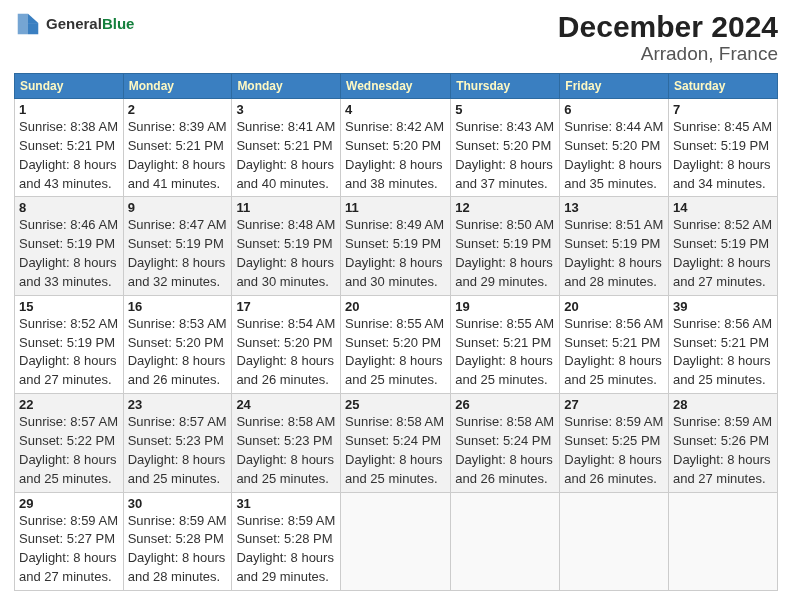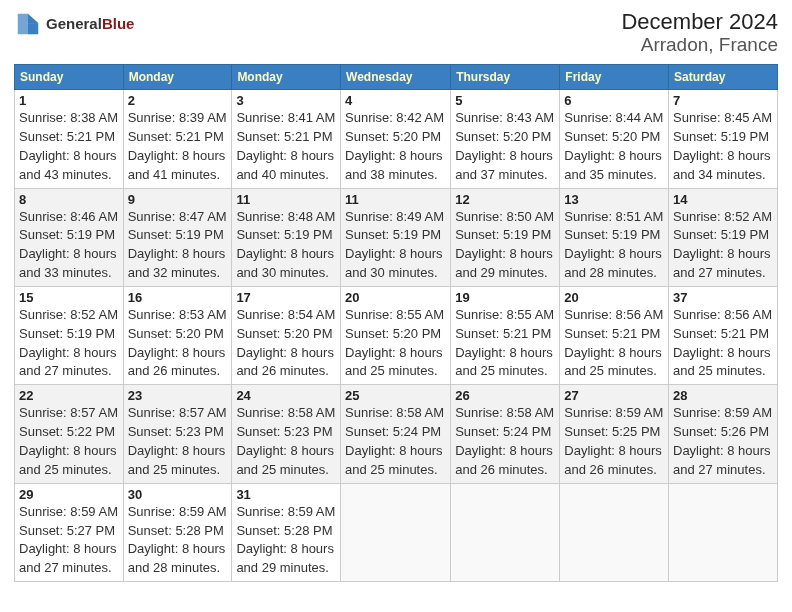--- a/index.html
+++ b/index.html
@@ -32,32 +32,32 @@
       line-height: 1.1;
     }
     .logo-general {
       font-size: 15px;
       font-weight: bold;
       color: #333;
     }
     .logo-blue {
       font-size: 15px;
       font-weight: bold;
-      color: #7f1d1d;
+      color: #15803d;
     }
     .logo-icon {
       width: 28px;
       height: 28px;
     }
     .title-block {
       text-align: right;
     }
     .month-title {
-      font-size: 22px;
-      font-weight: normal;
+      font-size: 30px;
+      font-weight: bold;
       color: #222;
       line-height: 1.1;
     }
     .location {
       font-size: 19px;
       color: #555;
       text-align: right;
     }
     .calendar-table {
       width: 100%;
@@ -295,21 +295,21 @@
       </td>
           <td>
         <span class="day-number">20</span>
         <div class="day-info">
           Sunrise: 8:56 AM<br>
           Sunset: 5:21 PM<br>
           Daylight: 8 hours and 25 minutes.
         </div>
       </td>
           <td>
-        <span class="day-number">37</span>
+        <span class="day-number">39</span>
         <div class="day-info">
           Sunrise: 8:56 AM<br>
           Sunset: 5:21 PM<br>
           Daylight: 8 hours and 25 minutes.
         </div>
       </td>
         </tr>
         <tr>
           <td>
         <span class="day-number">22</span>

